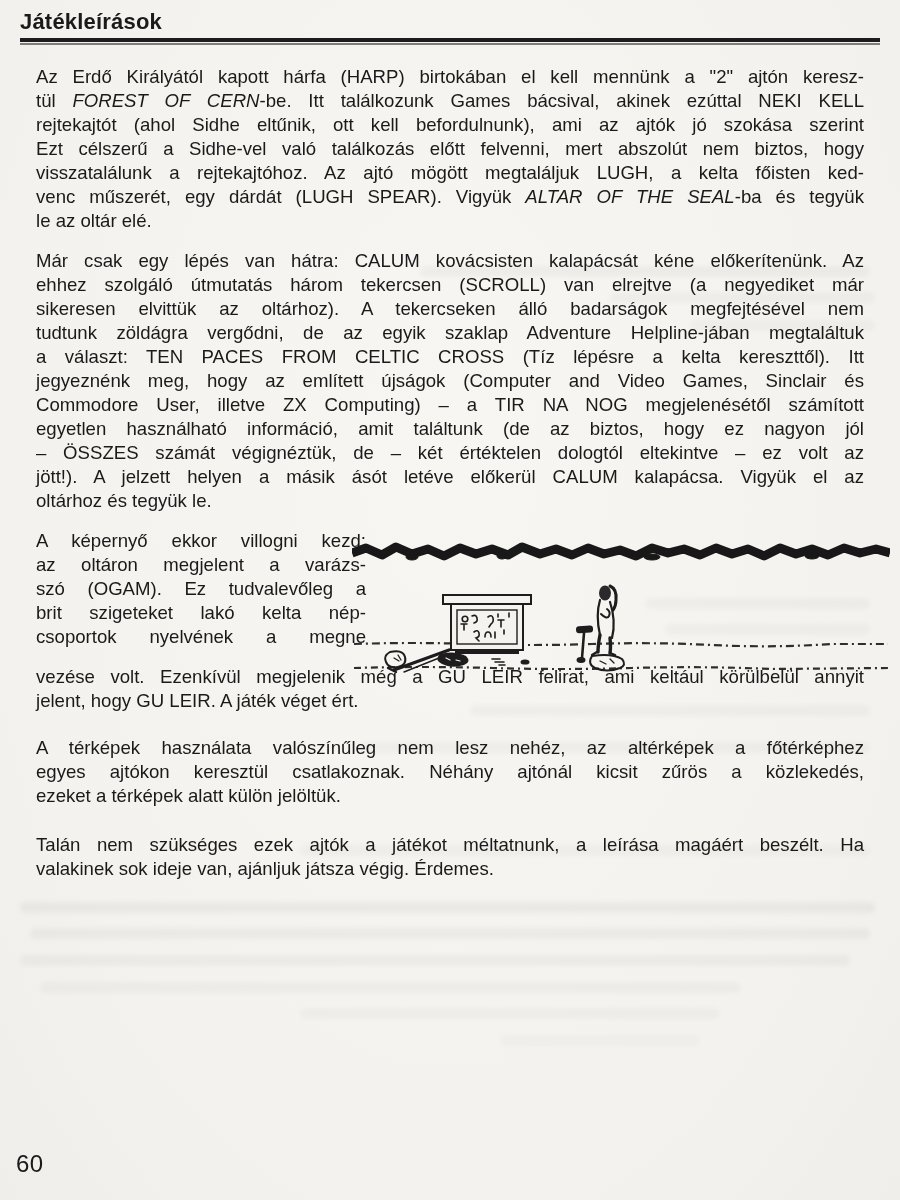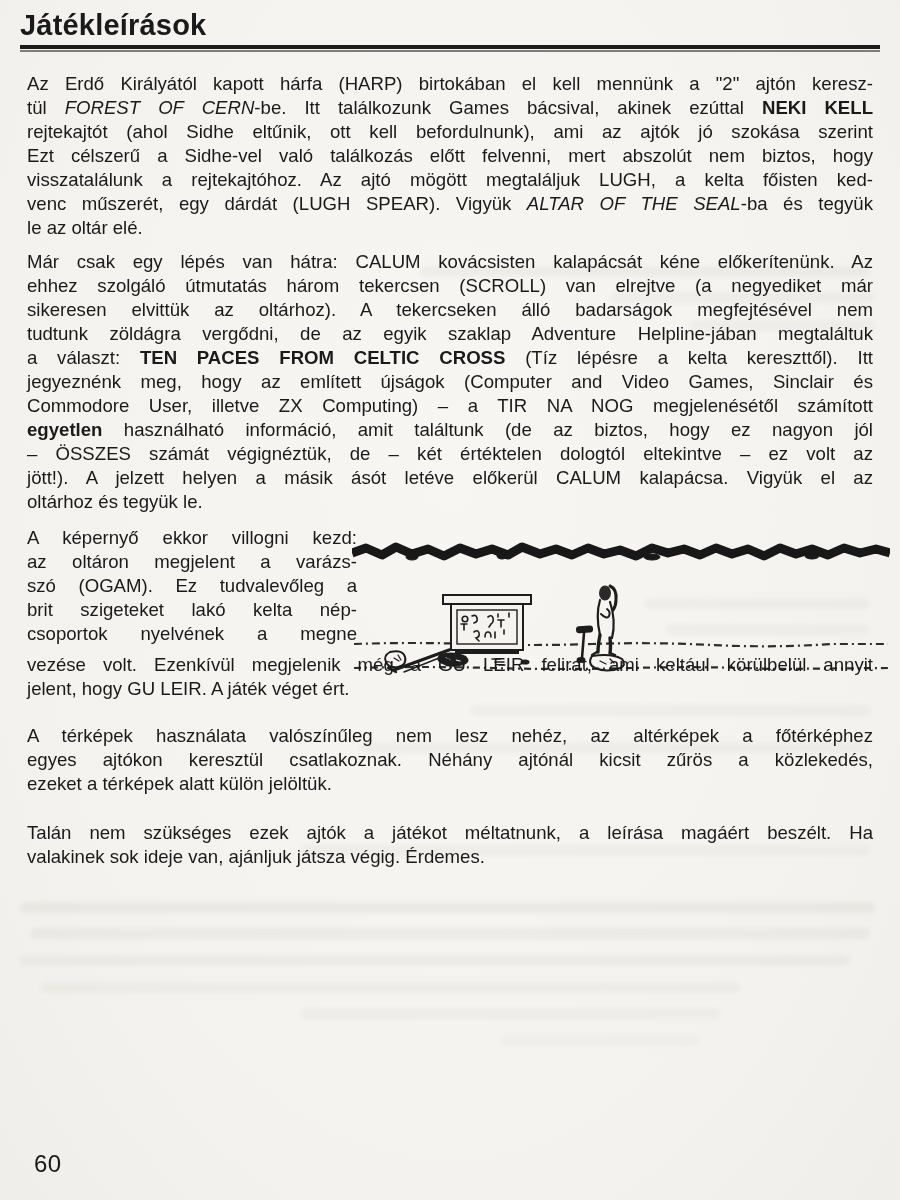--- a/index.html
+++ b/index.html
@@ -4,42 +4,42 @@
 <style>
   html,body{margin:0;padding:0;background:#e9e8e5;}
   .page{
     position:relative;width:900px;height:1200px;margin:0 auto;
     background:radial-gradient(ellipse at 50% 38%, #f7f6f3 0%, #f3f2ee 70%, #efeeea 100%);
     color:#1a1a1a;font-family:"Liberation Sans","DejaVu Sans",sans-serif;
     box-sizing:border-box;overflow:hidden;
   }
   
   .header{display:flex;justify-content:space-between;align-items:baseline;padding:9px 20px 0;position:relative;z-index:2;}
-  .h-left,.h-right{font-size:29px;font-weight:700;letter-spacing:.2px;white-space:pre;}
+  .h-left,.h-right{font-size:22px;font-weight:700;letter-spacing:.2px;white-space:pre;}
   .rule{margin:3px 20px 0;position:relative;z-index:2;}
   .rule .r1{height:4px;background:#1c1c1c;}
   .rule .r2{height:2px;background:#555;margin-top:1px;opacity:.75;}
   
   .article{padding:0 20px;font-size:18.6px;line-height:24px;position:relative;z-index:2;}
   .line{display:block;text-align:justify;text-align-last:justify;white-space:normal;}
   .line.last{text-align-last:left;}
-  .line span.b{font-weight:700;}
+  .line span.b{font-weight:400;}
   .line span.i{font-style:italic;}
-  .para{margin:7px;}
+  .para{margin:16px;}
   .p1{margin-top:20px;}
   .p2{margin-top:10px;}
   .p3{margin-top:12px;width:330px;}
   .p3b{margin-top:0;}
   .p4{margin-top:23px;}
   .p5{margin-top:25px;}
   
   .figure{position:absolute;left:352px;top:540px;width:538px;height:150px;z-index:1;}
   .figure svg{display:block;width:100%;height:100%;}
   
-  .pageno{position:absolute;left:34px;top:1150px;font-size:24px;letter-spacing:.5px;z-index:2;}
+  .pageno{position:absolute;left:16px;top:1150px;font-size:24px;letter-spacing:.5px;z-index:2;}
   
   .ghosts{position:absolute;inset:0;z-index:0;}
   .ghost{position:absolute;height:11px;border-radius:6px;background:#8a857e;filter:blur(2px);}
 </style>
 </head>
 <body>
 
 <div class="page">
 
   <div class="ghosts">

